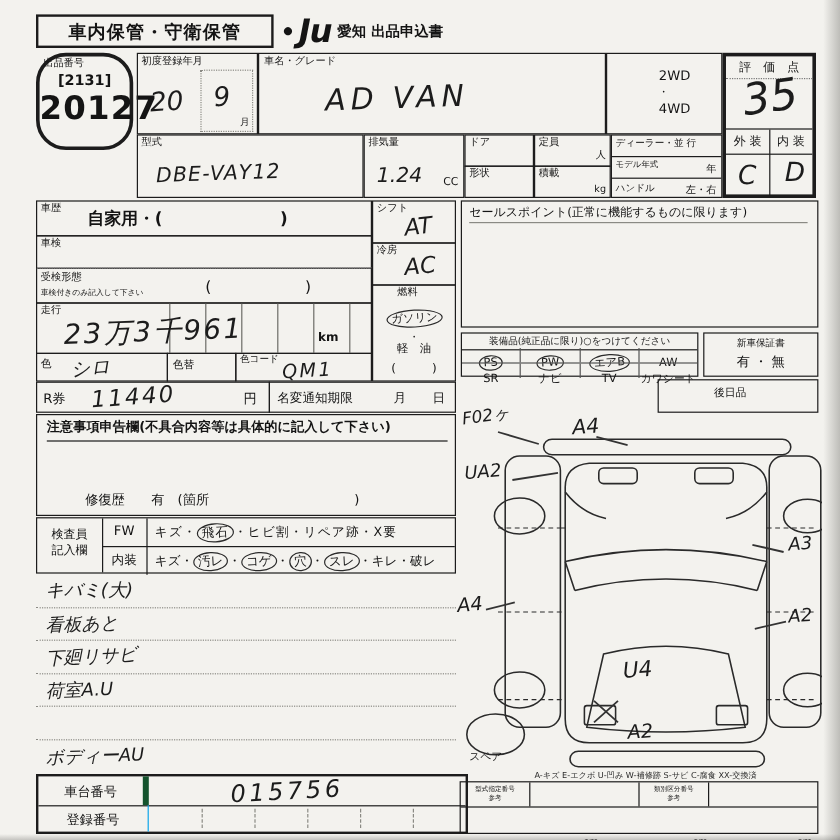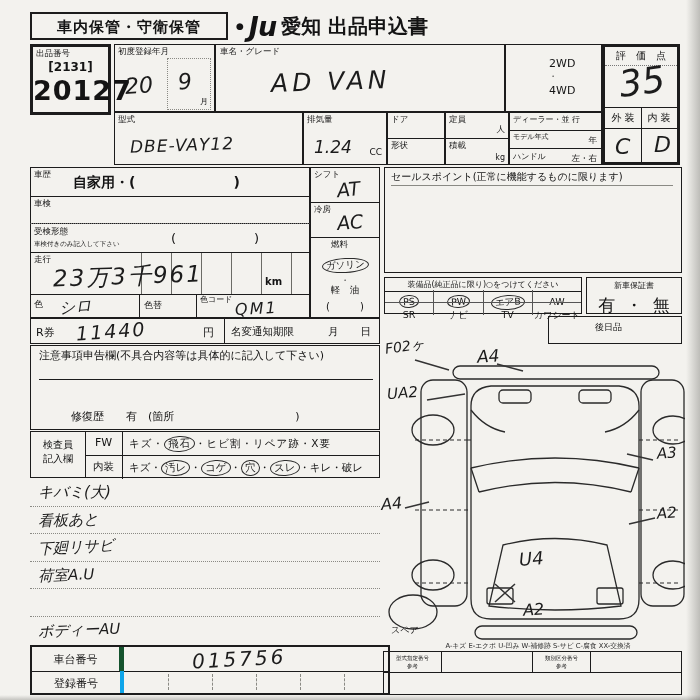--- a/index.html
+++ b/index.html
@@ -24,24 +24,24 @@
 <body>
 
 <div class="sheet">
 
   <div class="cell med" style="left:30px;top:12px;width:198px;height:28px;">
     <div class="abs txt" style="left:0;right:0;top:4px;text-align:center;font-size:15px;font-weight:bold;letter-spacing:1px;">車内保管・守衛保管</div>
   </div>
   <div class="abs" style="left:236px;top:10px;height:32px;display:flex;align-items:center;gap:5px;">
     <span style="font-size:9px;">●</span>
     <span class="txt" style="font-size:27px;font-weight:900;font-style:italic;letter-spacing:-1px;">Ju</span>
-    <span class="txt" style="font-size:20px;font-weight:900;">愛知 出品申込書</span>
-  </div>
-
-  <div class="cell thick" style="left:30px;top:44px;width:81px;height:71px;">
+    <span class="txt" style="font-size:12px;font-weight:900;">愛知 出品申込書</span>
+  </div>
+
+  <div class="cell thick" style="left:30px;top:44px;width:81px;height:81px;border-radius:25px;">
     <div class="lbl abs" style="left:3px;top:2px;">出品番号</div>
     <div class="abs txt" style="left:0;right:0;top:13px;text-align:center;font-size:12px;font-weight:bold;">[2131]</div>
     <div class="abs txt" style="left:0;right:0;top:28px;text-align:center;font-size:27px;font-weight:bold;letter-spacing:1px;">20127</div>
   </div>
 
   <div class="cell" style="left:114px;top:44px;width:101px;height:68px;">
     <div class="lbl abs" style="left:3px;top:2px;">初度登録年月</div>
     <div class="hw abs" style="left:10px;top:28px;font-size:22px;transform:rotate(-4deg);">20</div>
     <div class="abs" style="left:52px;top:13px;width:42px;height:50px;border:1px dotted #8a8a84;">
       <div class="hw abs" style="left:10px;top:10px;font-size:22px;transform:rotate(-6deg);">9</div>
@@ -179,40 +179,40 @@
     <div class="abs" style="left:0;right:0;top:24px;height:12px;border-top:1px solid #555;display:flex;">
       <div style="flex:1;text-align:center;border-right:1px solid #555;"><span style="font-size:9.5px;">SR</span></div>
       <div style="flex:1;text-align:center;border-right:1px solid #555;"><span style="font-size:9.5px;">ナビ</span></div>
       <div style="flex:1;text-align:center;border-right:1px solid #555;"><span style="font-size:9.5px;">TV</span></div>
       <div style="flex:1;text-align:center;"><span style="font-size:9px;">カワシート</span></div>
     </div>
   </div>
 
   <div class="cell" style="left:586px;top:277px;width:96px;height:37px;">
     <div class="abs txt" style="left:0;right:0;top:2px;text-align:center;font-size:8px;">新車保証書</div>
-    <div class="abs txt" style="left:0;right:0;top:16px;text-align:center;font-size:17px;font-family:Liberation Mono, monospace;">有 ・ 無</div>
+    <div class="abs txt" style="left:0;right:0;top:16px;text-align:center;font-size:11px;">有 ・ 無</div>
   </div>
 
   <div class="cell" style="left:548px;top:316px;width:134px;height:28px;">
     <div class="abs txt" style="left:46px;top:4px;font-size:9px;">後日品</div>
   </div>
 
   <div class="cell" style="left:30px;top:318px;width:195px;height:26px;">
     <div class="abs txt" style="left:5px;top:6px;font-size:11px;">R券</div>
     <div class="hw abs" style="left:45px;top:1px;font-size:19px;letter-spacing:2px;transform:rotate(-4deg);">11440</div>
     <div class="abs txt" style="right:10px;top:6px;font-size:11px;">円</div>
   </div>
   <div class="cell" style="left:224px;top:318px;width:156px;height:26px;">
     <div class="abs txt" style="left:6px;top:6px;font-size:10.5px;">名変通知期限</div>
     <div class="abs txt" style="left:103px;top:6px;font-size:10.5px;">月</div>
     <div class="abs txt" style="right:8px;top:6px;font-size:10.5px;">日</div>
   </div>
 
   <div class="cell" style="left:30px;top:345px;width:350px;height:85px;">
-    <div class="abs txt" style="left:8px;top:2px;font-size:11px;font-weight:normal;border-bottom:1px solid #1c1c1c;padding-bottom:16px;width:334px;">注意事項申告欄(不具合内容等は具体的に記入して下さい)</div>
+    <div class="abs txt" style="left:8px;top:2px;font-size:11px;font-weight:bold;border-bottom:1px solid #1c1c1c;padding-bottom:4px;width:334px;">注意事項申告欄(不具合内容等は具体的に記入して下さい)</div>
     <div class="abs txt" style="left:40px;bottom:5px;font-size:11px;">修復歴　　有　(箇所　　　　　　　　　　　)</div>
   </div>
 
   <div class="cell" style="left:30px;top:431px;width:350px;height:47px;">
     <div class="abs" style="left:0;top:0;bottom:0;width:54px;border-right:1px solid #1c1c1c;text-align:center;">
       <div style="font-size:10px;margin-top:6px;">検査員</div>
       <div style="font-size:10px;">記入欄</div>
     </div>
     <div class="abs" style="left:54px;right:0;top:0;height:23px;border-bottom:1px solid #1c1c1c;">
       <div class="abs" style="left:0;top:0;bottom:0;width:38px;border-right:1px solid #1c1c1c;text-align:center;font-size:11px;padding-top:4px;box-sizing:border-box;">FW</div>
@@ -299,21 +299,21 @@
   </div>
 
   <div class="abs txt" style="left:393px;top:641px;width:290px;text-align:center;font-size:6.8px;color:#2c2c2c;">A-キズ  E-エクボ  U-凹み  W-補修跡  S-サビ  C-腐食  XX-交換済</div>
 
   <div class="cell med" style="left:30px;top:645px;width:360px;height:50px;">
     <div class="abs" style="left:0;top:0;height:24px;right:0;border-bottom:1px solid #1c1c1c;">
       <div class="abs" style="left:0;top:0;bottom:0;width:92px;border-right:5px solid #14532d;text-align:center;font-size:11px;padding-top:5px;box-sizing:border-box;">車台番号</div>
       <div class="hw abs" style="left:160px;top:0px;font-size:20px;letter-spacing:3px;transform:rotate(-3deg);">015756</div>
     </div>
     <div class="abs" style="left:0;top:24px;bottom:0;right:0;">
-      <div class="abs" style="left:0;top:0;bottom:0;width:92px;border-right:4px solid #0ea5e9;text-align:center;font-size:11px;padding-top:5px;box-sizing:border-box;">登録番号</div>
+      <div class="abs" style="left:0;top:0;bottom:0;width:92px;border-right:1px solid #0ea5e9;text-align:center;font-size:11px;padding-top:5px;box-sizing:border-box;">登録番号</div>
       <div class="dashv" style="left:136px;"></div>
         <div class="dashv" style="left:180px;"></div>
       <div class="dashv" style="left:224px;"></div>
         <div class="dashv" style="left:268px;"></div>
       <div class="dashv" style="left:312px;"></div>
     </div>
   </div>
 
   <div class="cell" style="left:383px;top:651px;width:299px;height:44px;">
     <div class="abs" style="left:0;right:0;top:0;height:20px;border-bottom:1px solid #1c1c1c;display:flex;">

